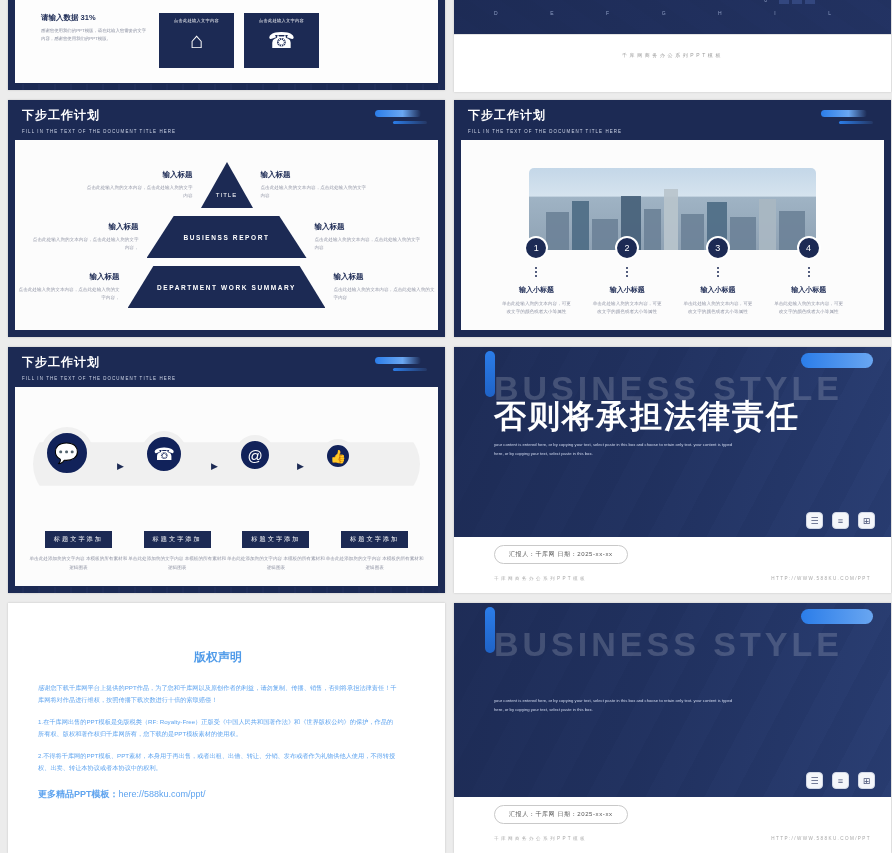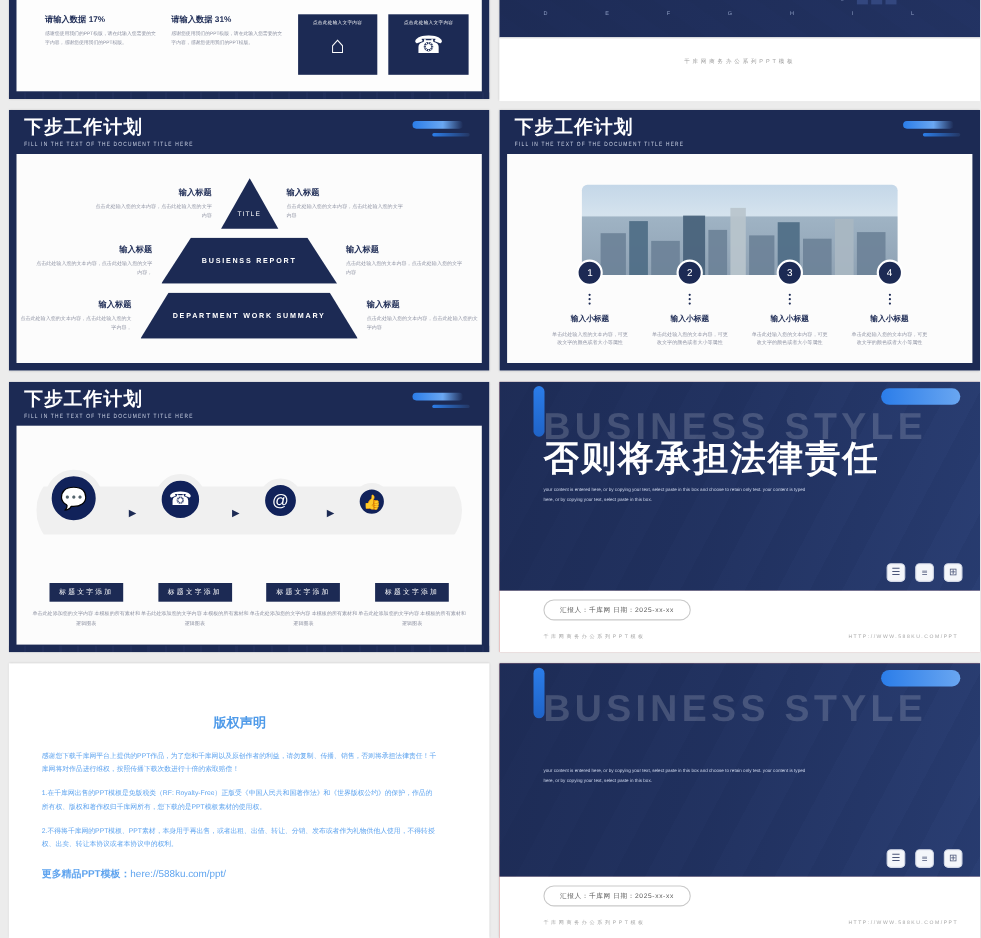--- a/index.html
+++ b/index.html
@@ -28,21 +28,21 @@
     padding: 7px;
   }
   .slide-head {
     position: absolute;
     top: 0; left: 0; right: 0;
     height: 40px;
     color: #fff;
     padding: 6px 0 0 14px;
   }
   .slide-head h1 {
-    font-size: 17px;
+    font-size: 12px;
     font-weight: bold;
     letter-spacing: 1px;
     line-height: 19px;
   }
   .slide-head .sub {
     font-size: 4.4px;
     letter-spacing: 1.1px;
     color: #cfd6e8;
     margin-top: 3px;
     transform: scaleY(1.25);
@@ -171,21 +171,21 @@
   .parrow { position:absolute; color:#1c2a54; font-size:9px; top:40px; }
   .labels { position:absolute; left:14px; right:14px; top:140px; display:flex; }
   .lab { flex:1; text-align:center; }
   .lab .chip {
     display:inline-block; background:#1c2a54; color:#fff;
     font-size:6.2px; letter-spacing:2px; padding:4px 9px; margin-bottom:7px;
   }
   .lab p { font-size:4.6px; color:#8f93a3; line-height:1.95; }
 
   
-  .hero { position:absolute; inset:0; background:#b91c1c;padding-left:27px; }
+  .hero { position:absolute; inset:0; background:#a21caf;padding-left:27px; }
   .hero-img {
     position:absolute; left:0; right:0; top:0; bottom:56px;
     background:
       linear-gradient(100deg, rgba(28,42,84,.93) 0%, rgba(30,46,92,.86) 45%, rgba(38,58,112,.80) 100%),
       repeating-linear-gradient(118deg, #3a4e7e 0 26px, #2d3f6a 26px 52px);
     overflow:hidden;
   }
   .hero-tab {
     position:absolute; left:31px; top:4px; width:10px; height:46px;
     border-radius:5px; background:linear-gradient(180deg,#2b7de9,#1f63c7);
@@ -241,24 +241,20 @@
 </style>
 </head>
 <body>
 
 <div class="grid">
 
   <div class="panel" id="p1">
     <div class="slide-dark">
       <div class="p1-wrap">
         <div class="p1-cols">
-          <div class="p1-txt">
-            <h4>请输入数据 17%</h4>
-            <p>感谢您使用我们的PPT模版，请在此输入您需要的文字内容，感谢您使用我们的PPT模版。</p>
-          </div>
           <div class="p1-txt">
             <h4>请输入数据 31%</h4>
             <p>感谢您使用我们的PPT模版，请在此输入您需要的文字内容，感谢您使用我们的PPT模版。</p>
           </div>
           <div class="p1-card">
             <div class="cap">点击此处输入文字内容</div>
             <div class="ico">⌂</div>
           </div>
           <div class="p1-card">
             <div class="cap">点击此处输入文字内容</div>

